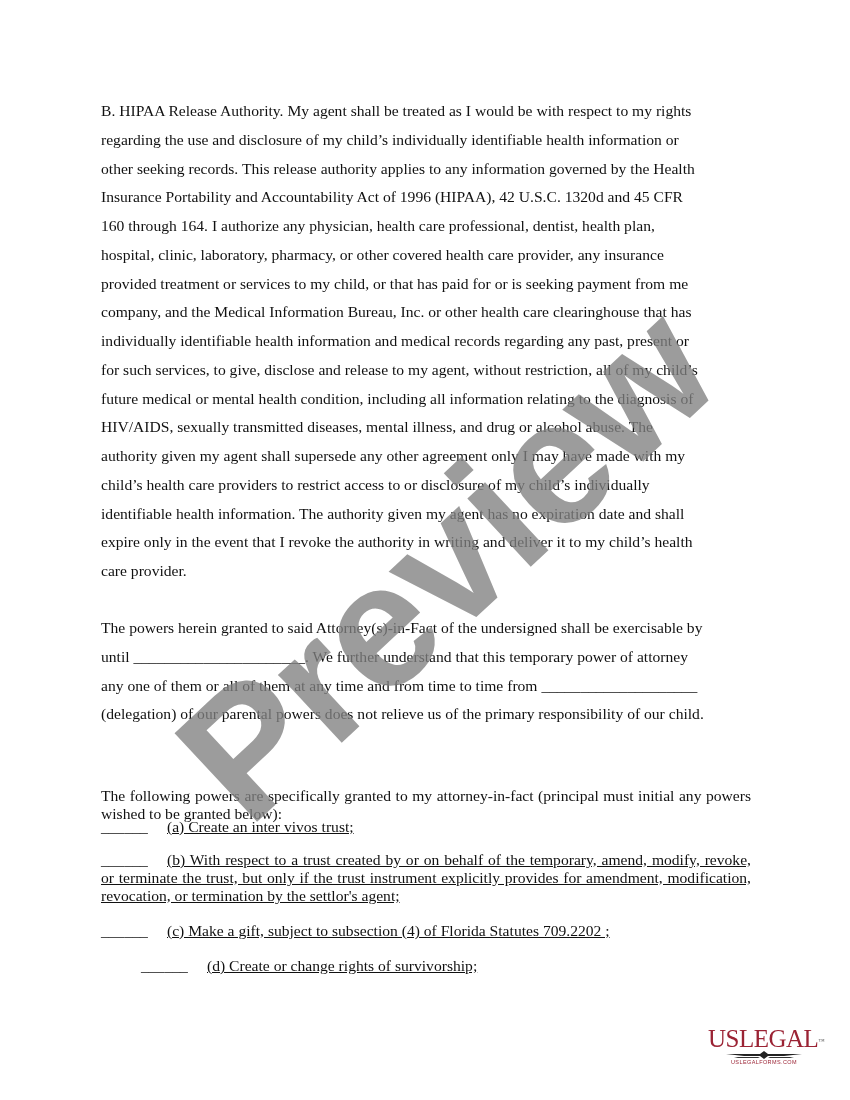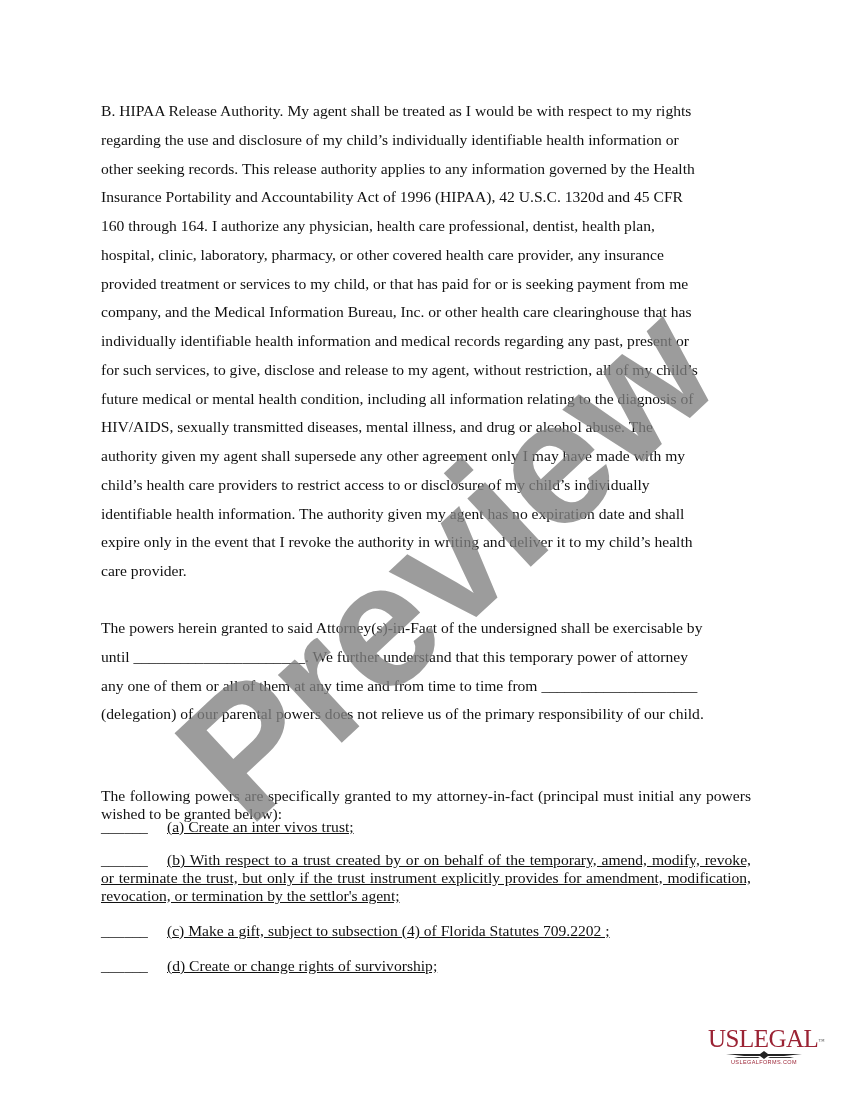--- a/index.html
+++ b/index.html
@@ -101,21 +101,21 @@
   </p>
 
   <p class="item item-b" style="top: 851px;">
     <span class="blank">______</span><span>(b) With respect to a trust created by or on behalf of the temporary, amend, modify, revoke, or terminate the trust, but only if the trust instrument explicitly provides for amendment, modification, revocation, or termination by the settlor's agent;</span>
   </p>
 
   <p class="item" style="top: 922px;">
     <span class="blank">______</span><span>(c) Make a gift, subject to subsection (4) of Florida Statutes 709.2202 ;</span>
   </p>
 
-  <p class="item" style="top: 957px;">
+  <p class="item" style="top: 957px; margin-left: 40px;">
     <span class="blank">______</span><span>(d) Create or change rights of survivorship;</span>
   </p>
 
   <div class="watermark">Preview</div>
 
   <div class="logo">
     <span class="logo-main"><span>USLEGAL</span><span class="tm">™</span></span>
     <svg class="logo-emblem" width="80" height="8" viewBox="0 0 80 8">
       <path d="M2 3 L36 3 L40 0 L44 3 L78 3 L60 5 L44 5 L40 8 L36 5 L20 5 Z" fill="#222222"></path>
       <path d="M10 6 L34 6 L36 7 L14 7 Z M70 6 L46 6 L44 7 L66 7 Z" fill="#333333"></path>

